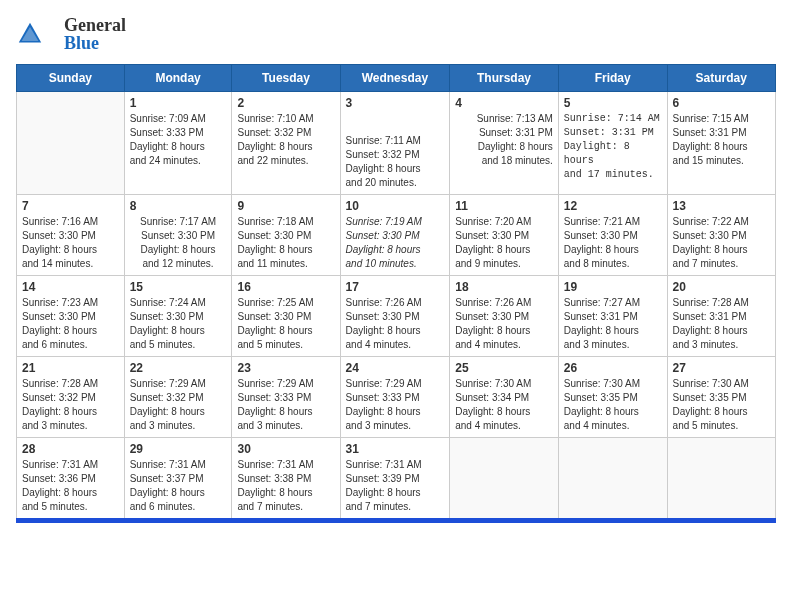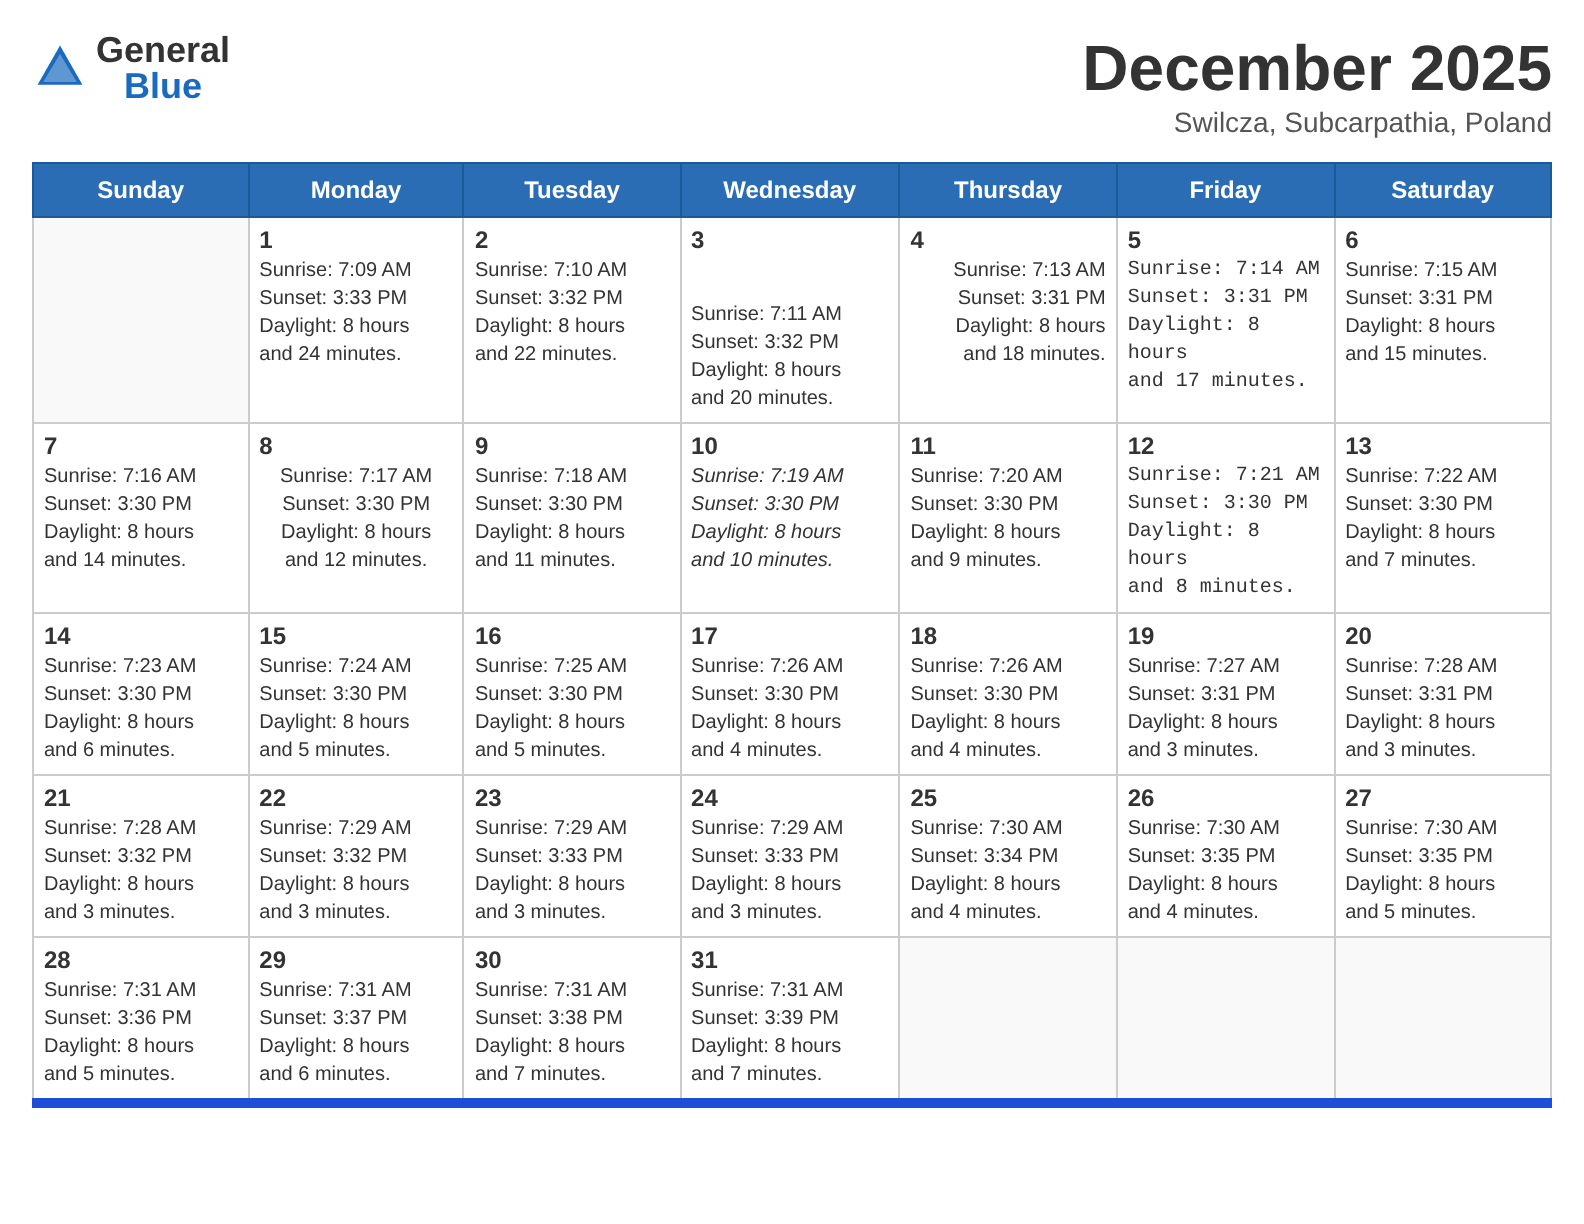--- a/index.html
+++ b/index.html
@@ -12,31 +12,32 @@
     }
     .header-section {
       display: flex;
       justify-content: space-between;
       align-items: flex-start;
       margin-bottom: 12px;
     }
     .logo {
       display: flex;
       align-items: center;
-      gap: 4px;
+      gap: 20px;
+      font-family: Liberation Serif, serif;
     }
     .logo-text {
       display: flex;
       flex-direction: column;
       font-size: 18px;
       font-weight: bold;
       line-height: 1;
     }
     .logo-general { color: #333; }
-    .logo-blue { color: #1a6abf; text-align: center; }
+    .logo-blue { color: #1a6abf; }
     .logo-icon {
       width: 28px;
       height: 28px;
     }
     .title-block {
       text-align: right;
     }
     .month-title {
       font-size: 32px;
       font-weight: bold;
@@ -93,24 +94,20 @@
   <div class="logo">
     <svg class="logo-icon" viewBox="0 0 40 40">
       <polygon points="20,4 36,32 4,32" fill="#1a6abf"></polygon>
       <polygon points="20,10 32,30 8,30" fill="#fff" opacity="0.3"></polygon>
     </svg>
     <div class="logo-text">
       <span class="logo-general">General</span>
       <span class="logo-blue">Blue</span>
     </div>
   </div>
-  <div class="title-block">
-    <div class="month-title">December 2025</div>
-    <div class="subtitle">Swilcza, Subcarpathia, Poland</div>
-  </div>
 </div>
 
 <table class="calendar">
   <thead>
     <tr>
     <th>Sunday</th>
         <th>Monday</th>
         <th>Tuesday</th>
         <th>Wednesday</th>
         <th>Thursday</th>
@@ -195,21 +192,21 @@
         </td>
         <td>
           <span class="day-number">11</span>
           <div class="day-info" style="white-space: pre-line;">Sunrise: 7:20 AM
 Sunset: 3:30 PM
 Daylight: 8 hours
 and 9 minutes.</div>
         </td>
         <td>
           <span class="day-number">12</span>
-          <div class="day-info" style="white-space: pre-line; font-family: Liberation Mono, monospace;">Sunrise: 7:21 AM
+          <div class="day-info" style="white-space: pre-line;">Sunrise: 7:21 AM
 Sunset: 3:30 PM
 Daylight: 8 hours
 and 8 minutes.</div>
         </td>
         <td>
           <span class="day-number">13</span>
           <div class="day-info" style="white-space: pre-line;">Sunrise: 7:22 AM
 Sunset: 3:30 PM
 Daylight: 8 hours
 and 7 minutes.</div>

